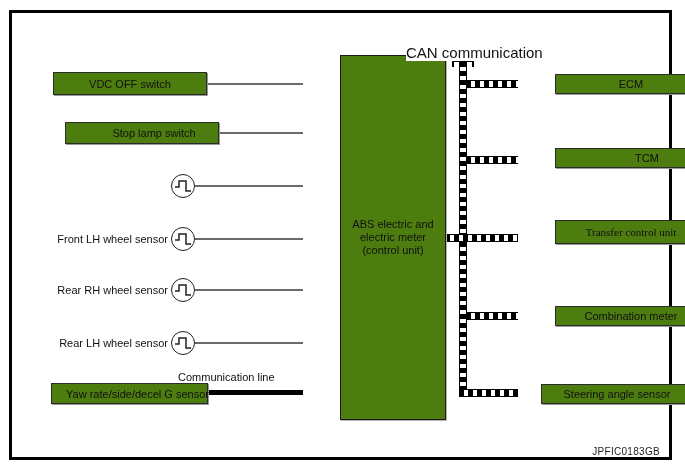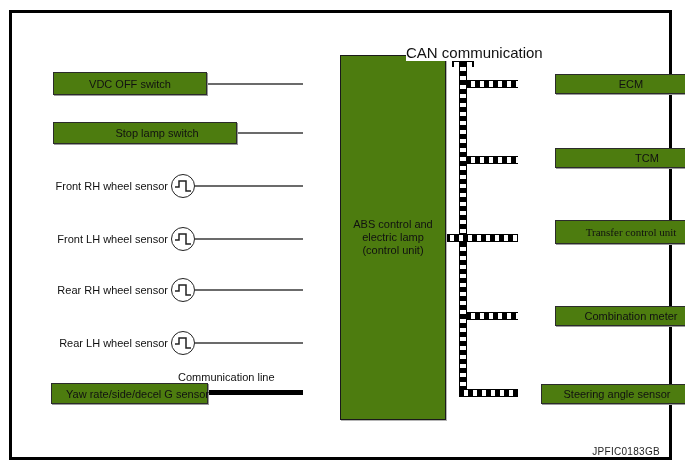--- a/index.html
+++ b/index.html
@@ -29,21 +29,21 @@
     display: flex;
     align-items: center;
     justify-content: center;
     font-size: 11px;
     line-height: 12px;
     white-space: nowrap;
     z-index: 3;
     margin-left: 37px;
   }
   .box-vdc      { left: 16px;  top: 72px;  width: 154px; height: 23px; }
-  .box-stop     { left: 16px;  top: 122px; width: 184px; height: 22px; padding-left: 24px; }
+  .box-stop     { left: 28px;  top: 122px; width: 154px; height: 22px; padding-left: 24px; }
   .box-yaw      { left: 14px;  top: 383px; width: 157px; height: 21px; padding-left: 16px; }
   .box-ecm      { left: 518px; top: 74px;  width: 152px; height: 20px; }
   .box-tcm      { left: 518px; top: 148px; width: 184px; height: 20px; text-align: center; }
   .box-transfer { left: 518px; top: 220px; width: 152px; height: 24px; font-family: Liberation Serif, serif; }
   .box-combo    { left: 518px; top: 306px; width: 152px; height: 20px; }
   .box-steering { left: 504px; top: 384px; width: 152px; height: 20px; }
   .box-abs {
     left: 303px; top: 55px; width: 106px; height: 365px;
     border: 1.5px solid #1a1a1a;
     box-shadow: 1px 1px 0 #b5b5b5;
@@ -169,21 +169,20 @@
   <div class="box box-vdc">
     <span>VDC OFF switch</span>
   </div>
   <div class="box box-stop">
     <span>Stop lamp switch</span>
   </div>
   <div class="box box-yaw">
     <span>Yaw rate/side/decel G sensor</span>
   </div>
 
-  <div class="sensor-label sl-frh">Front RH wheel sensor</div>
   <div class="sensor-label sl-flh">Front LH wheel sensor</div>
   <div class="sensor-label sl-rrh">Rear RH wheel sensor</div>
   <div class="sensor-label sl-rlh">Rear LH wheel sensor</div>
 
   <div class="sensor-circle sc-frh">
     <svg class="pulse-svg" width="18" height="16" viewBox="0 0 18 16">
         <path d="M1 9 H5 V3 H12 V13 H17" fill="none" stroke="#222" stroke-width="1.5"></path>
       </svg>
   </div>
   <div class="sensor-circle sc-flh">
@@ -206,22 +205,22 @@
   <div class="wire w-stop"></div>
   <div class="wire w-frh"></div>
   <div class="wire w-flh"></div>
   <div class="wire w-rrh"></div>
   <div class="wire w-rlh"></div>
 
   <div class="comm-line"></div>
   <div class="comm-label">Communication line</div>
 
   <div class="box box-abs">
-    <span>ABS control and</span>
-    <span>electric lamp</span>
+    <span>ABS electric and</span>
+    <span>electric meter</span>
     <span>(control unit)</span>
   </div>
 
   <div class="can-label">CAN communication</div>
   <div class="can-top-marker"></div>
   <div class="can-v"></div>
   <div class="can-h ch-main"></div>
   <div class="can-h ch-ecm"></div>
   <div class="can-h ch-tcm"></div>
   <div class="can-h ch-combo"></div>

